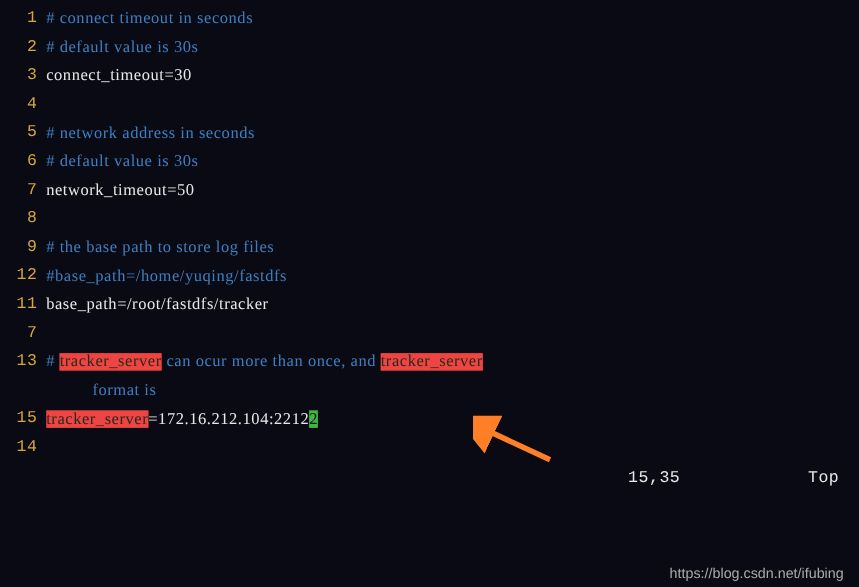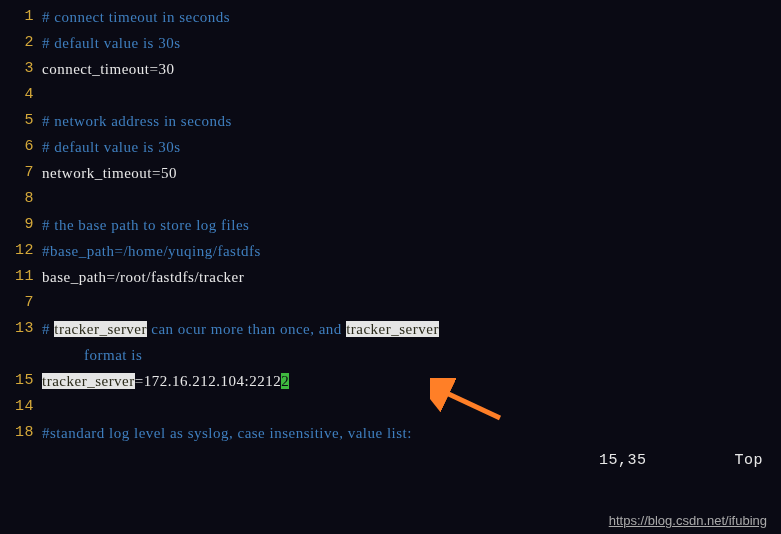--- a/index.html
+++ b/index.html
@@ -30,49 +30,48 @@
     flex-shrink: 0;
   }
   .content {
     color: #e8e8e8;
     font-family: Liberation Serif, serif;
   }
   .comment {
     color: #3f7fbf;
   }
   .highlight {
-    background: #e5e5e5;
+    background: #ef4444;
     color: #2a2a1a;
   }
   .cursor {
     background: #3fb83f;
     color: #0a0a14;
   }
   .indent {
     padding-left: 42px;
   }
   .status {
     display: flex;
     justify-content: flex-end;
     color: #e8e8e8;
     padding: 2px 18px;
     letter-spacing: 0.5px;
   }
   .status span:first-child {
-    margin-right: 88px;
+    margin-right: 116px;
   }
   .watermark {
     position: absolute;
     bottom: 6px;
     right: 14px;
     color: #aaa;
     font-size: 13px;
     font-family: Arial, sans-serif;
     letter-spacing: 0;
-    text-decoration: underline;
   }
   .arrow {
     position: absolute;
     left: 430px;
     top: 378px;
     pointer-events: none;
   }
 </style>
 </head>
 <body>
@@ -87,21 +86,20 @@
   <div class="line"><span class="gutter">7</span><span class="content">network_timeout=50</span></div>
   <div class="line"><span class="gutter">8</span><span class="content"></span></div>
   <div class="line"><span class="gutter">9</span><span class="content comment"># the base path to store log files</span></div>
   <div class="line"><span class="gutter">12</span><span class="content comment">#base_path=/home/yuqing/fastdfs</span></div>
   <div class="line"><span class="gutter">11</span><span class="content">base_path=/root/fastdfs/tracker</span></div>
   <div class="line"><span class="gutter">7</span><span class="content"></span></div>
   <div class="line"><span class="gutter">13</span><span class="content comment"><span># </span><span class="highlight">tracker_server</span><span> can ocur more than once, and </span><span class="highlight">tracker_server</span></span></div>
   <div class="line"><span class="gutter"></span><span class="content comment indent">format is</span></div>
   <div class="line"><span class="gutter">15</span><span class="content"><span class="highlight">tracker_server</span><span>=172.16.212.104:2212</span><span class="cursor">2</span></span></div>
   <div class="line"><span class="gutter">14</span><span class="content"></span></div>
-  <div class="line"><span class="gutter">18</span><span class="content comment">#standard log level as syslog, case insensitive, value list:</span></div>
 </div>
 
 <div class="status">
   <span>15,35</span>
   <span>Top</span>
 </div>
 
 <svg class="arrow" width="80" height="50">
   <defs>
     <marker id="ah" markerWidth="8" markerHeight="8" refX="2" refY="4" orient="auto">

